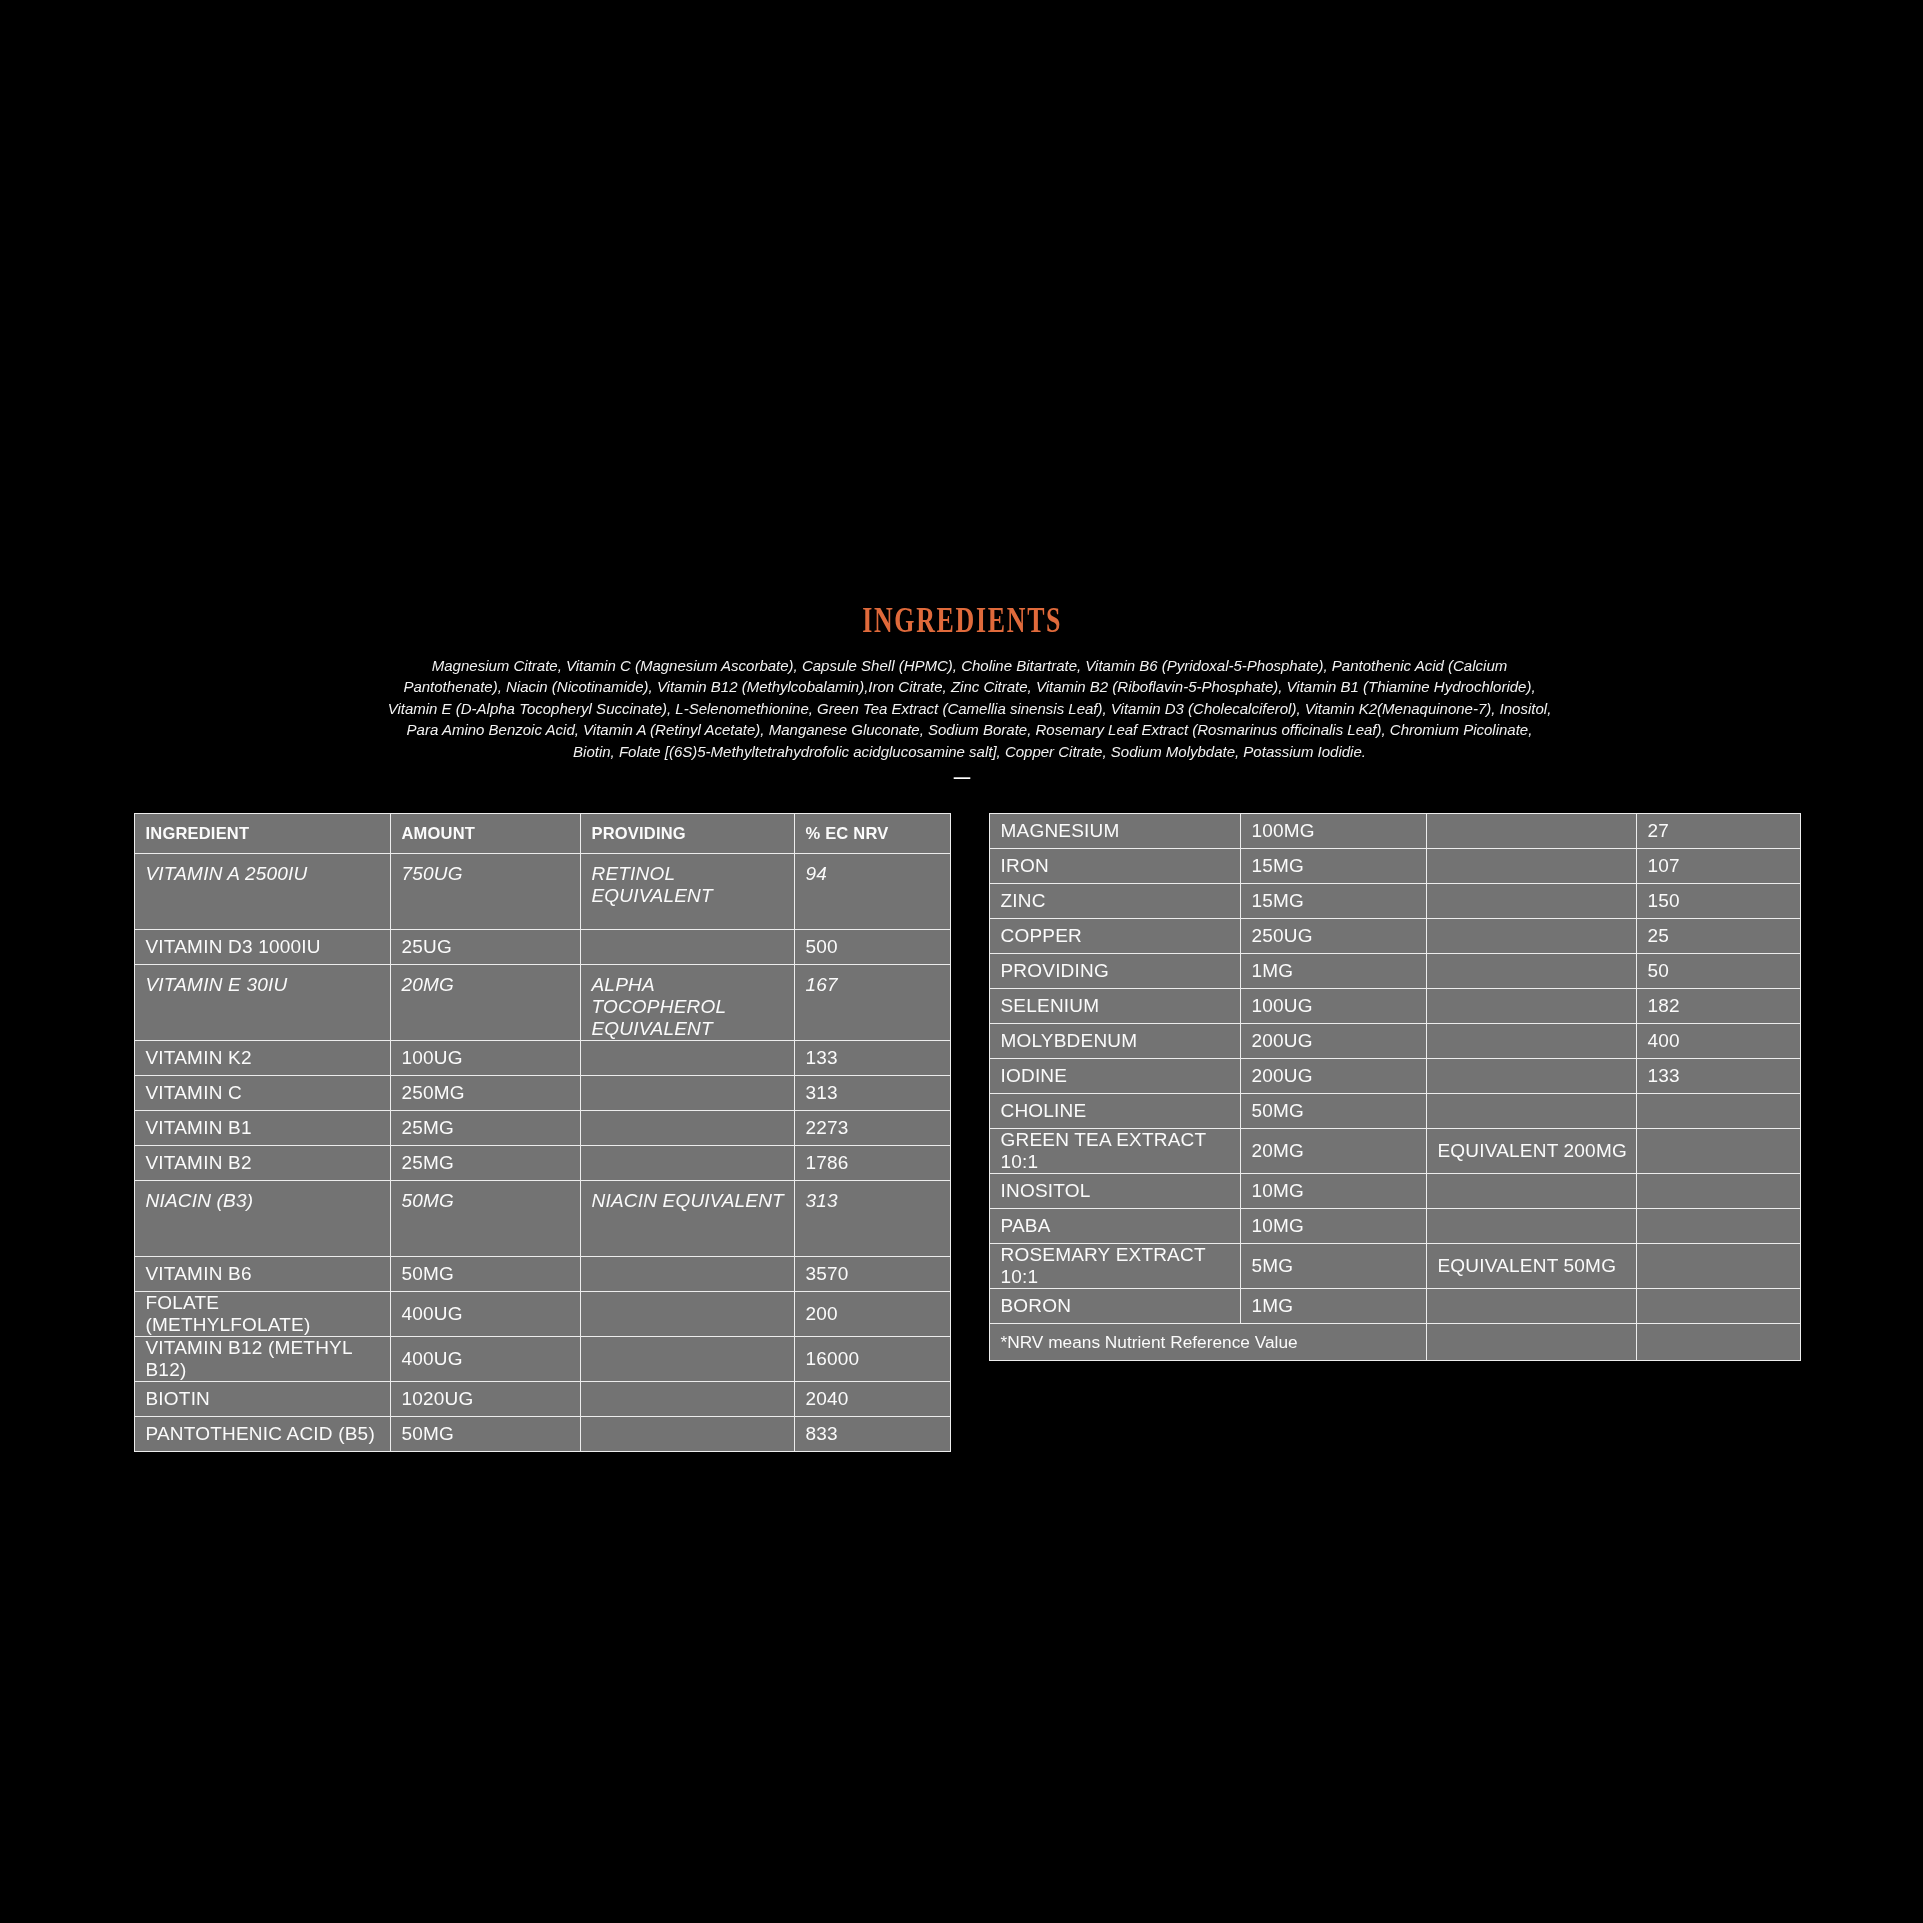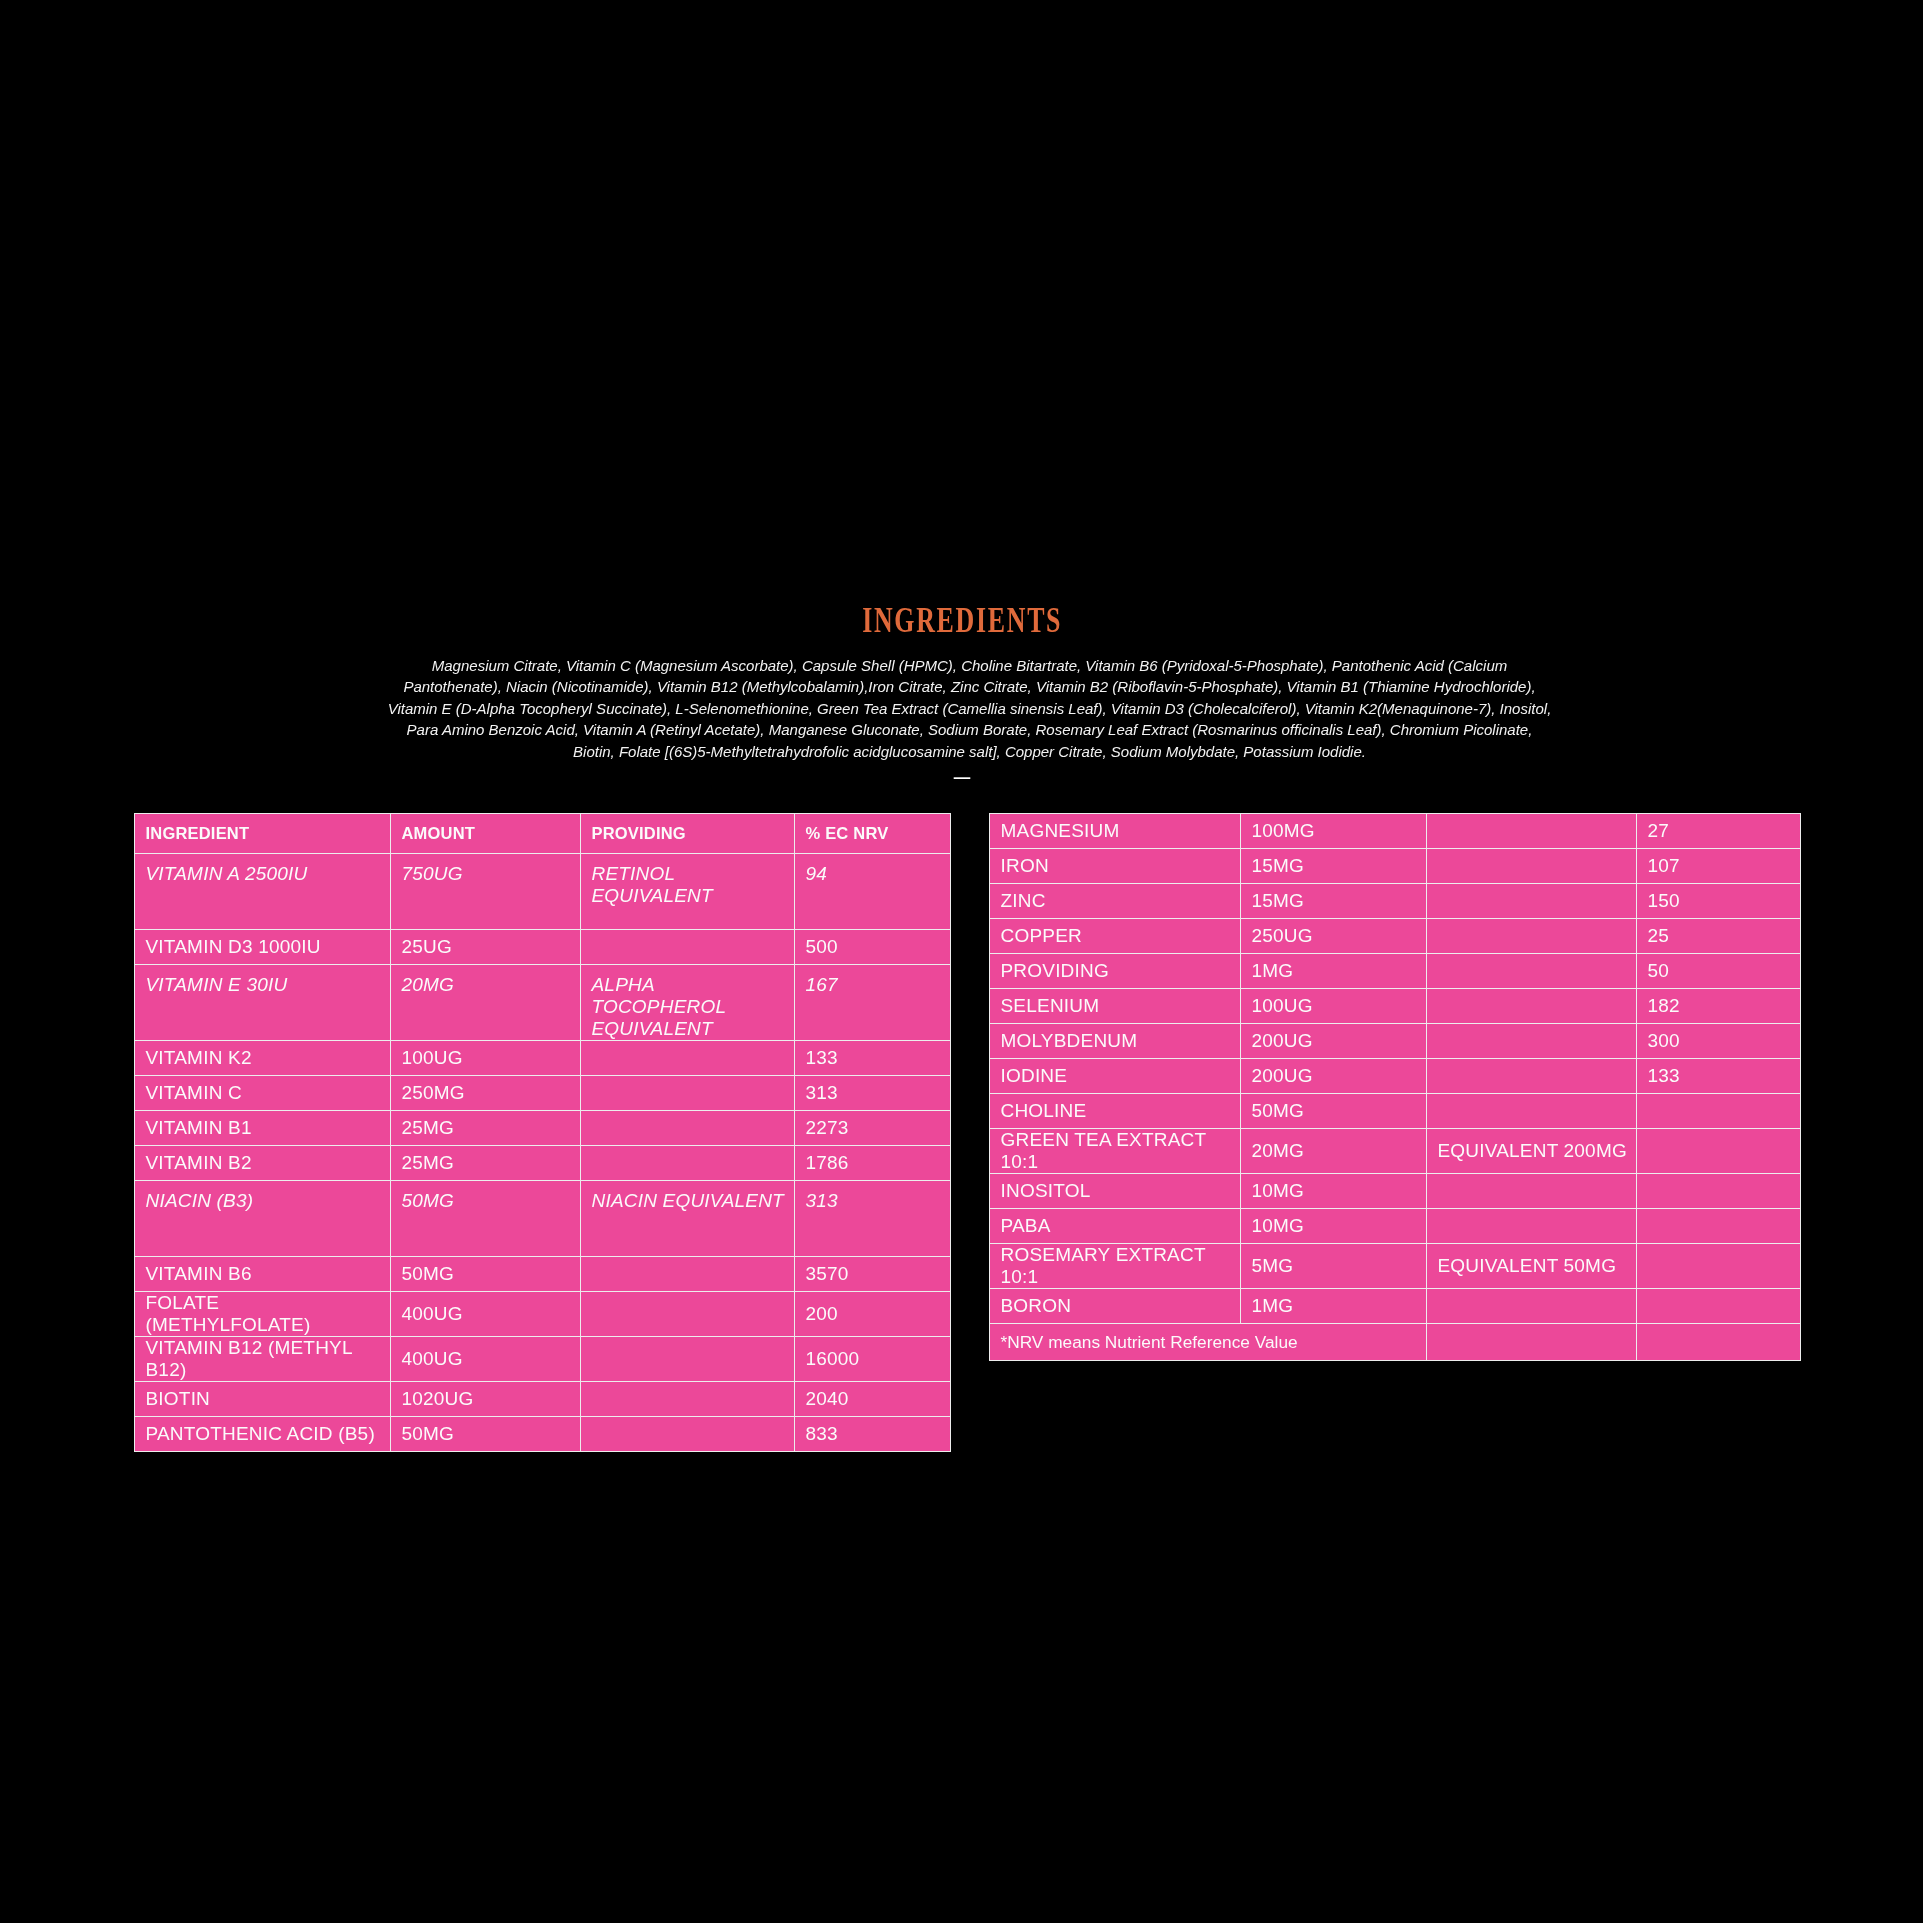--- a/index.html
+++ b/index.html
@@ -53,21 +53,21 @@
     font-size: 16.5px;
     font-weight: bold;
     letter-spacing: 0;
   }
 
   
   table.nutri {
     position: absolute;
     border-collapse: collapse;
     table-layout: fixed;
-    background: #ec4899;
+    background: #737373;
   }
   table.nutri td, table.nutri th {
     border: 1.5px solid #EDEDED;
     color: #FBFBFB;
     padding: 0 6px 0 10.5px;
     vertical-align: middle;
     text-align: left;
     overflow: hidden;
     white-space: normal;
   }
@@ -255,21 +255,21 @@
       <tr>
         <td>SELENIUM</td>
         <td>100UG</td>
         <td></td>
         <td>182</td>
       </tr>
       <tr>
         <td>MOLYBDENUM</td>
         <td>200UG</td>
         <td></td>
-        <td>300</td>
+        <td>400</td>
       </tr>
       <tr>
         <td>IODINE</td>
         <td>200UG</td>
         <td></td>
         <td>133</td>
       </tr>
       <tr>
         <td>CHOLINE</td>
         <td>50MG</td>

